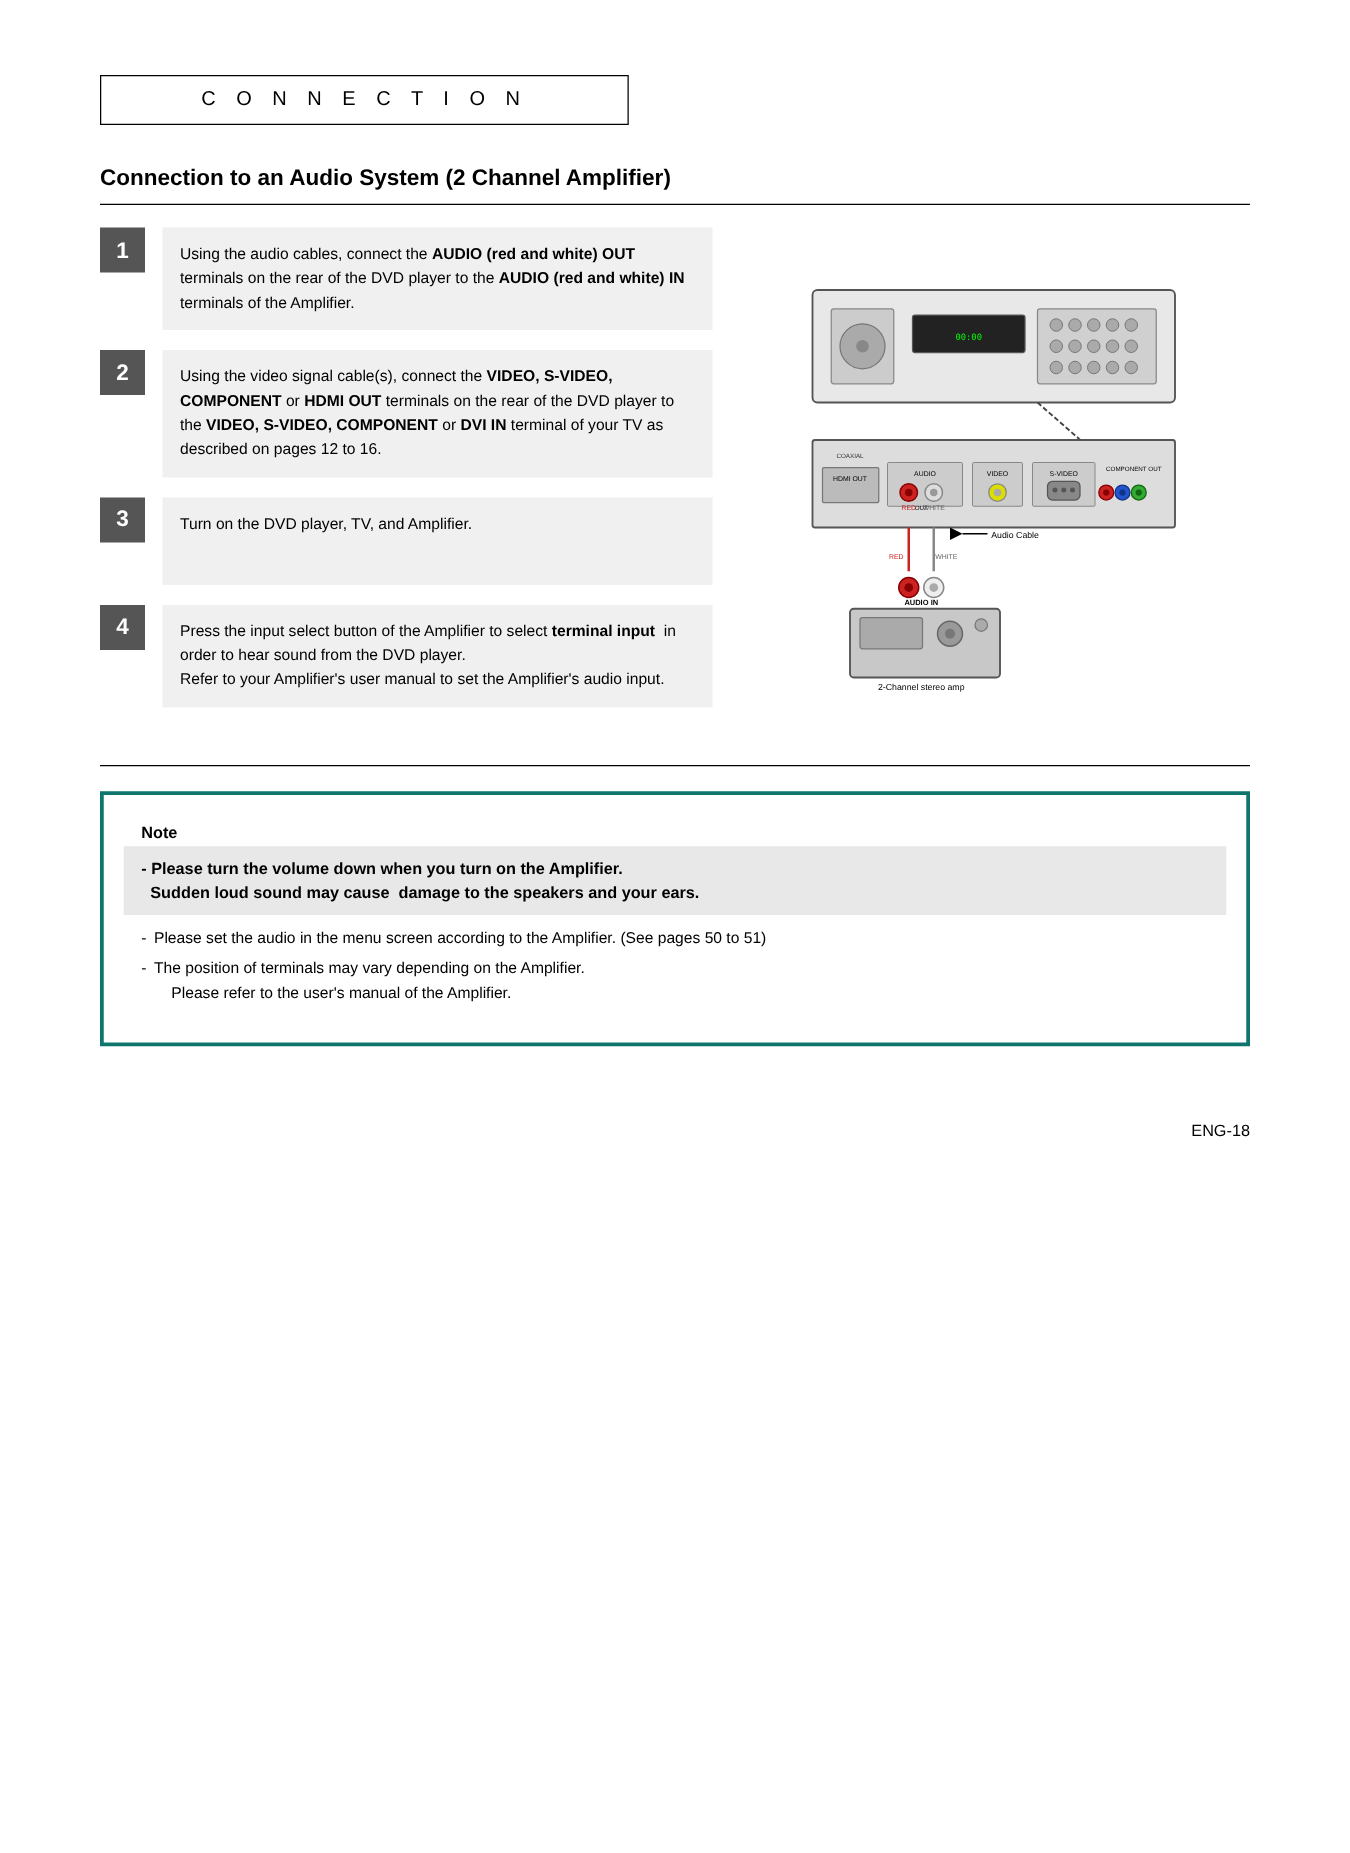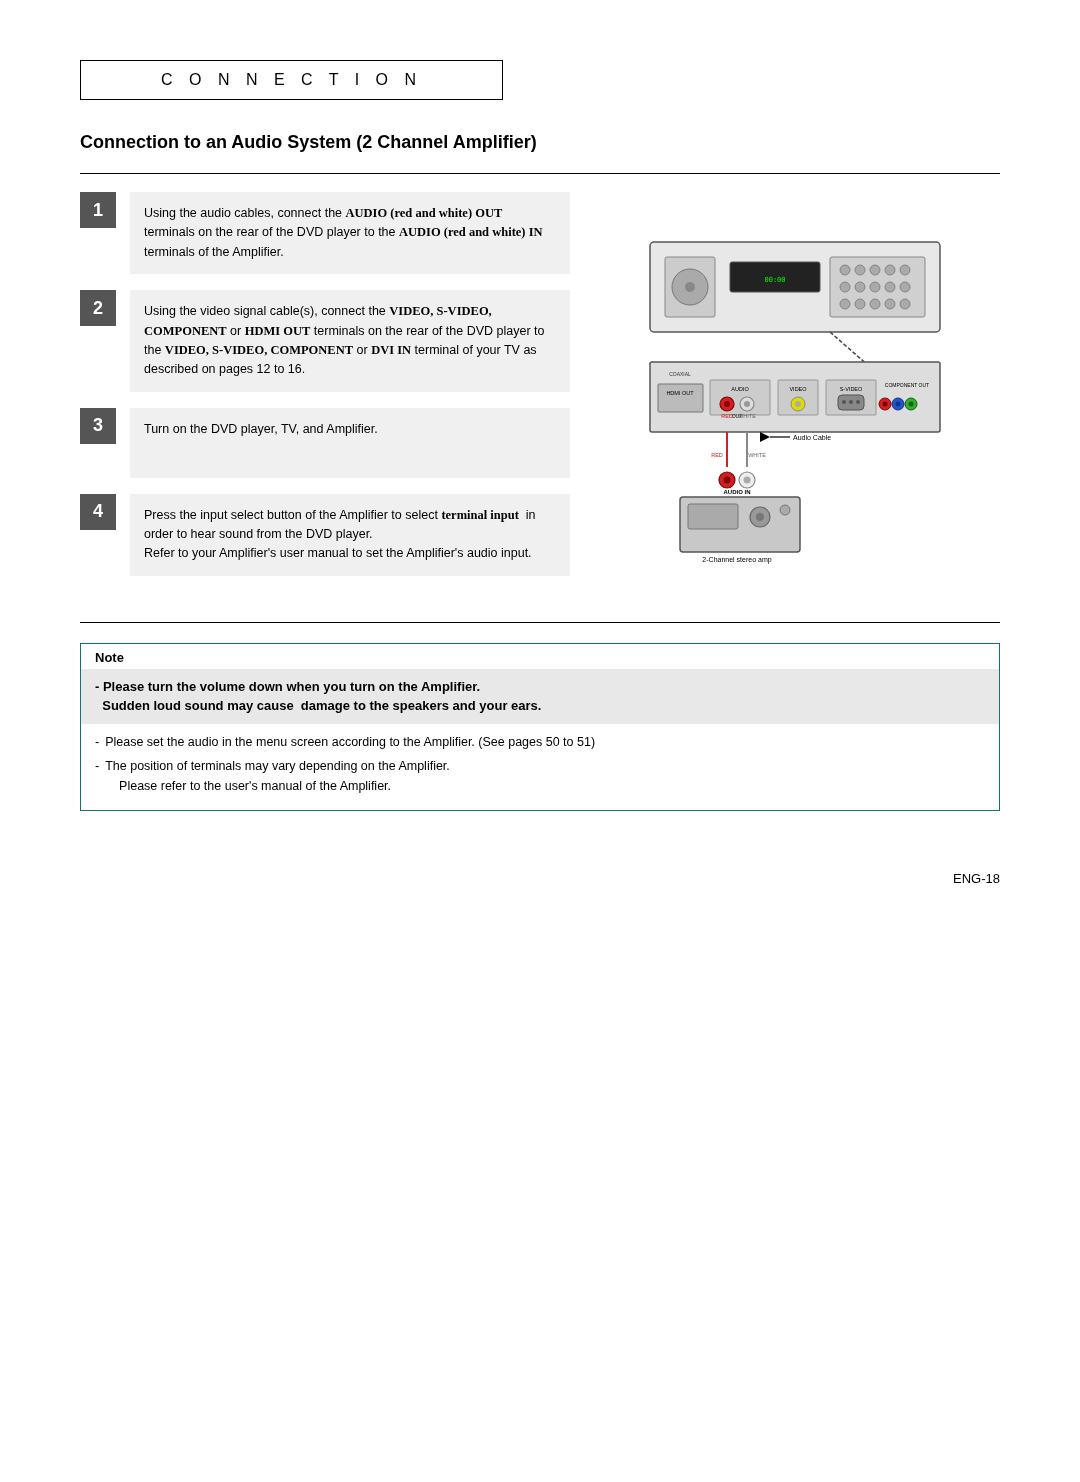--- a/index.html
+++ b/index.html
@@ -26,21 +26,21 @@
       letter-spacing: 6px;
       font-size: 16px;
       font-weight: normal;
     }
 
     .section-title {
       font-size: 18px;
       font-weight: bold;
       margin-bottom: 18px;
       border-bottom: 1px solid #000;
-      padding-bottom: 20px;
+      padding-bottom: 10px;
     }
 
     .main-content {
       display: flex;
       gap: 30px;
       margin-bottom: 30px;
     }
 
     .steps-column {
       flex: 1.1;
@@ -78,33 +78,32 @@
       background: #f0f0f0;
       padding: 12px 14px;
       font-size: 12.5px;
       line-height: 1.55;
       flex: 1;
       min-height: 70px;
     }
 
     .step-content b {
       font-weight: bold;
-      font-family: Liberation Serif, serif;
     }
 
     
     .diagram-svg {
       width: 340px;
       height: 360px;
     }
 
     .note-section {
       margin-top: 12px;
-      border: 1px solid #0f766e;
-      padding: 0;
+      border: 3px solid #0f766e;
+      padding: 16px;
     }
 
     .note-title {
       font-weight: bold;
       font-size: 13px;
       padding: 6px 14px 4px;
     }
 
     .note-warning {
       background: #e8e8e8;

